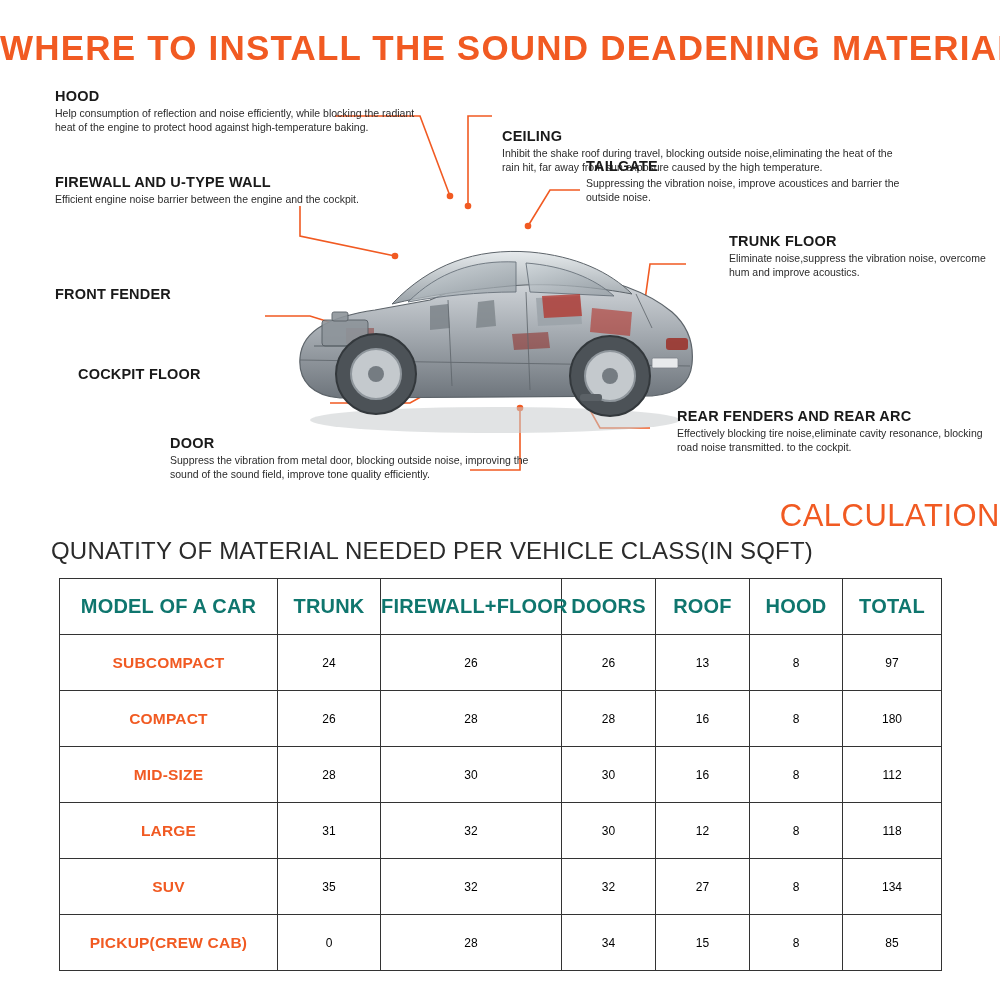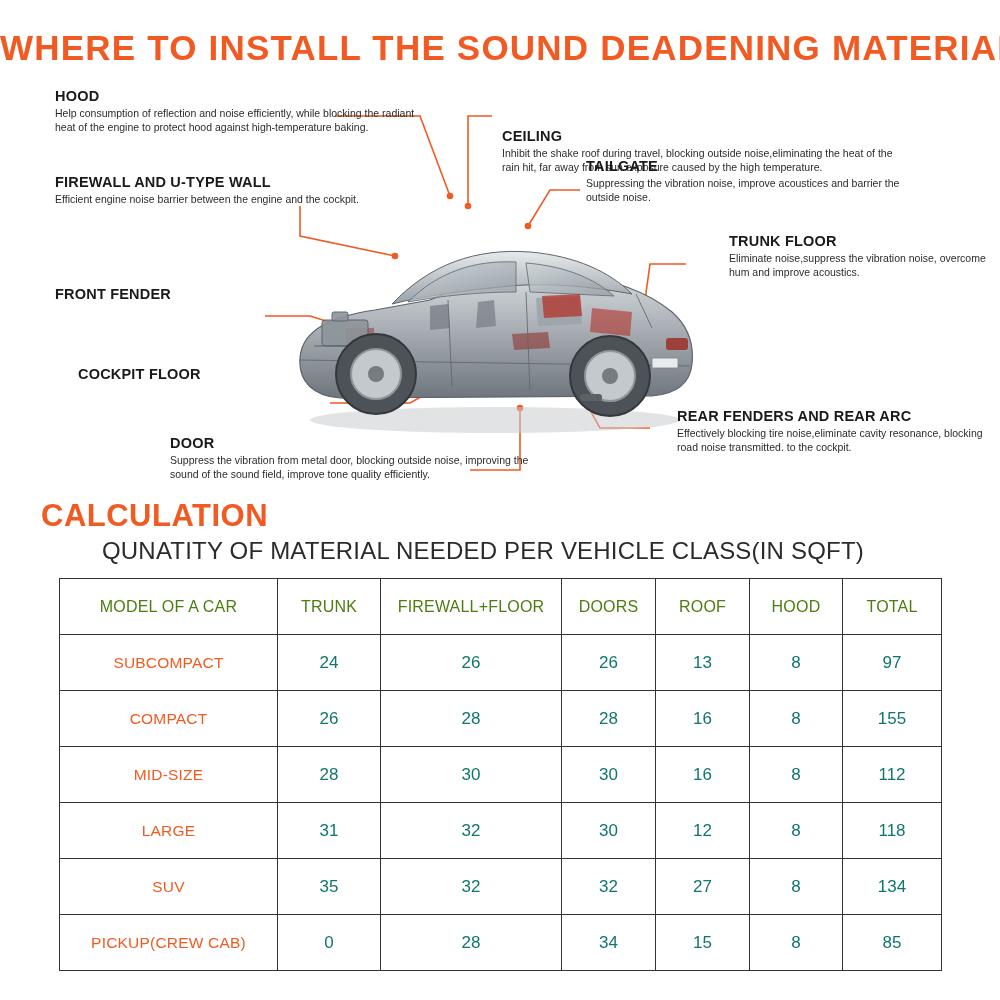--- a/index.html
+++ b/index.html
@@ -71,31 +71,31 @@
   .car-wrap {
     position: absolute;
     top: 130px; left: 280px;
     width: 430px; height: 240px;
   }
 
   
   .calc-title {
     position: absolute;
     top: 498px; left: 0; width: 1000px;
-    text-align: left;
+    text-align: right;
     color: #f15a22;
-    font-weight: bold;
+    font-weight: normal;
     font-size: 31px;
     letter-spacing: .5px;
     padding-left: 41px;
   }
   .calc-sub {
     position: absolute;
     top: 537px; left: 0; width: 864px;
-    text-align: right;
+    text-align: center;
     color: #2b2b2b;
     font-size: 24px;
     letter-spacing: .2px;
   }
 
   .table-wrap {
     position: absolute;
     top: 578px; left: 59px;
     width: 882px;
   }
@@ -105,34 +105,34 @@
     table-layout: fixed;
   }
   table.calc td, table.calc th {
     border: 1px solid #333333;
     text-align: center;
     vertical-align: middle;
     padding: 0;
     height: 56px;
   }
   table.calc thead th {
-    color: #4d7c0f;
-    font-weight: normal;
-    font-size: 16px;
+    color: #0f766e;
+    font-weight: bold;
+    font-size: 20px;
     letter-spacing: .2px;
   }
   table.calc tbody td.rowhead {
     color: #f15a22;
-    font-weight: normal;
+    font-weight: bold;
     font-size: 15.5px;
     letter-spacing: .2px;
   }
   table.calc tbody td.val {
-    color: #0f766e;
-    font-size: 17px;
+    color: #000000;
+    font-size: 12px;
   }
   col.c0 { width: 218px; }
   col.c1 { width: 103px; }
   col.c2 { width: 181px; }
   col.c3 { width: 94px; }
   col.c4 { width: 94px; }
   col.c5 { width: 93px; }
   col.c6 { width: 99px; }
 </style>
 </head>
@@ -325,21 +325,21 @@
           <td class="val">8</td>
           <td class="val">97</td>
         </tr>
         <tr>
           <td class="rowhead">COMPACT</td>
           <td class="val">26</td>
           <td class="val">28</td>
           <td class="val">28</td>
           <td class="val">16</td>
           <td class="val">8</td>
-          <td class="val">155</td>
+          <td class="val">180</td>
         </tr>
         <tr>
           <td class="rowhead">MID-SIZE</td>
           <td class="val">28</td>
           <td class="val">30</td>
           <td class="val">30</td>
           <td class="val">16</td>
           <td class="val">8</td>
           <td class="val">112</td>
         </tr>

